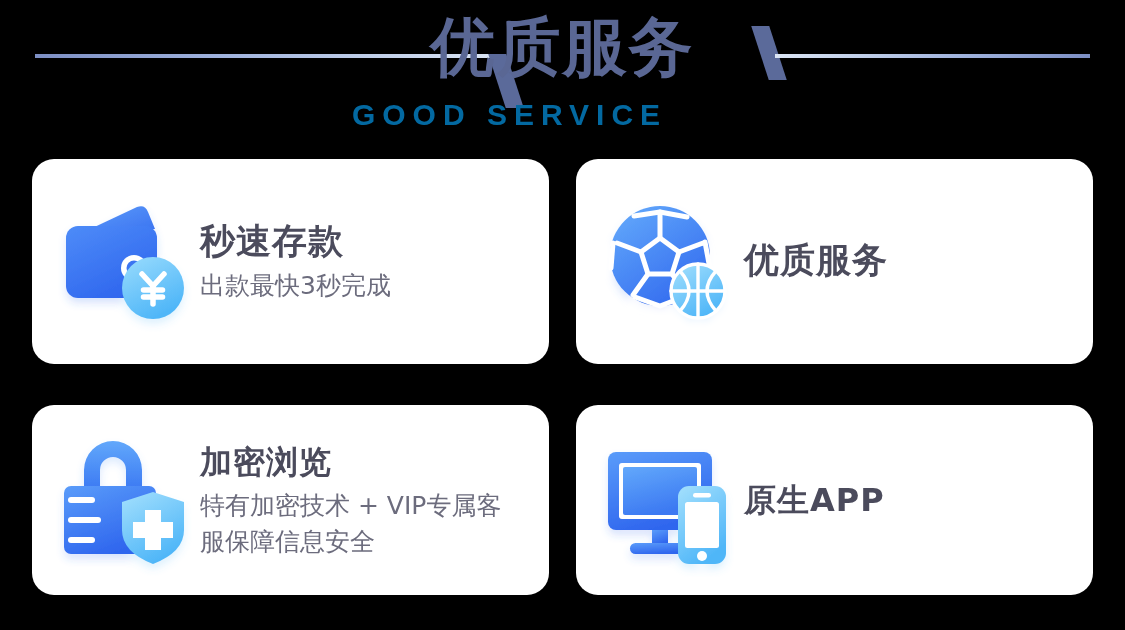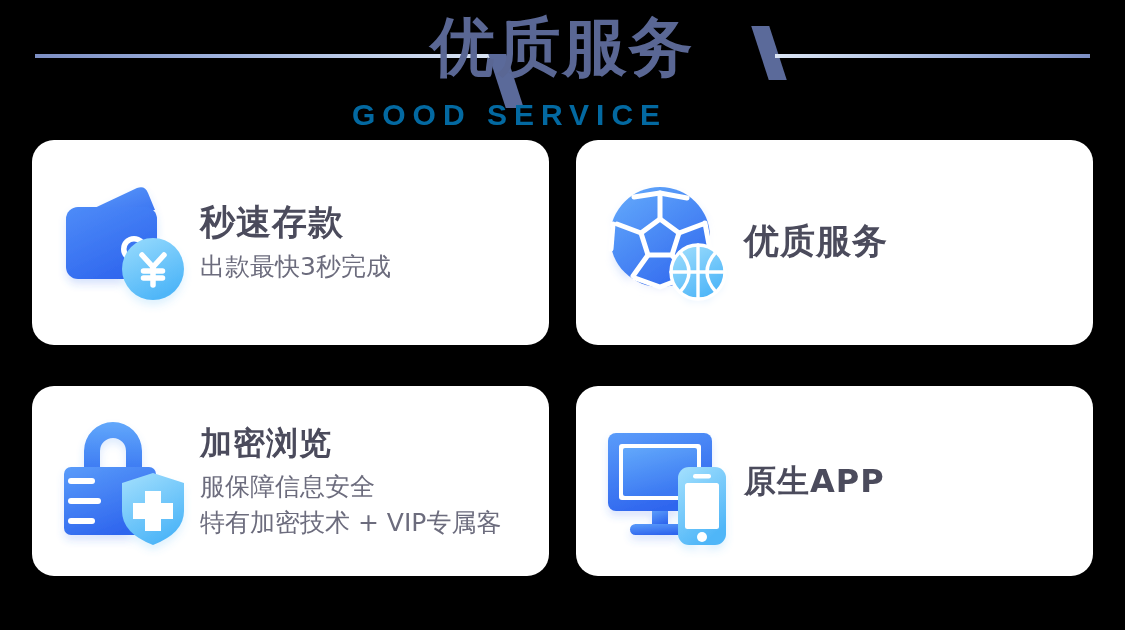--- a/index.html
+++ b/index.html
@@ -43,21 +43,21 @@
     position:absolute; left:0; top:98px; width:1019px;
     text-align:center;
     font-size:30px; font-weight:bold; letter-spacing:7px;
     color:#0369a1;
     line-height:34px;
     font-family:"Liberation Sans","DejaVu Sans",sans-serif;
   }
 
   
   .grid {
-    position:absolute; left:32px; top:140px;
+    position:absolute; left:32px; top:159px;
     width:1061px; height:436px;
     display:grid;
     grid-template-columns:517px 517px;
     grid-template-rows:205px 190px;
     column-gap:27px; row-gap:41px;
   }
   .card {
     background:#ffffff;
     border-radius:22px;
     display:flex;
@@ -251,22 +251,22 @@
             </g>
             <path d="M66 60 L110 60 Q124 60 124 74 L124 96 Q124 118 95 130 Q66 118 66 96 L66 74 Q66 60 66 60 Z" fill="none"></path>
             <path d="M95 58 L126 68 L126 96 Q126 118 95 130 Q64 118 64 96 L64 68 Z" fill="url(#shieldG)"></path>
             <path d="M87 76 L103 76 L103 88 L115 88 L115 104 L103 104 L103 116 L87 116 L87 104 L75 104 L75 88 L87 88 Z" fill="#ffffff"></path>
           </g>
         </svg>
       </div>
       <div class="card-text">
         <div class="card-title">加密浏览</div>
         <div class="card-desc">
+          <div>特有加密技术 + VIP专属客</div>
           <div>服保障信息安全</div>
-          <div>特有加密技术 + VIP专属客</div>
         </div>
       </div>
     </div>
 
     <div class="card row2">
       <div class="card-icon">
         <svg viewBox="0 0 132 132">
           <defs>
             <linearGradient id="monG" x1="0" y1="0" x2="0.4" y2="1">
               <stop offset="0" stop-color="#5a9cfa"></stop>

